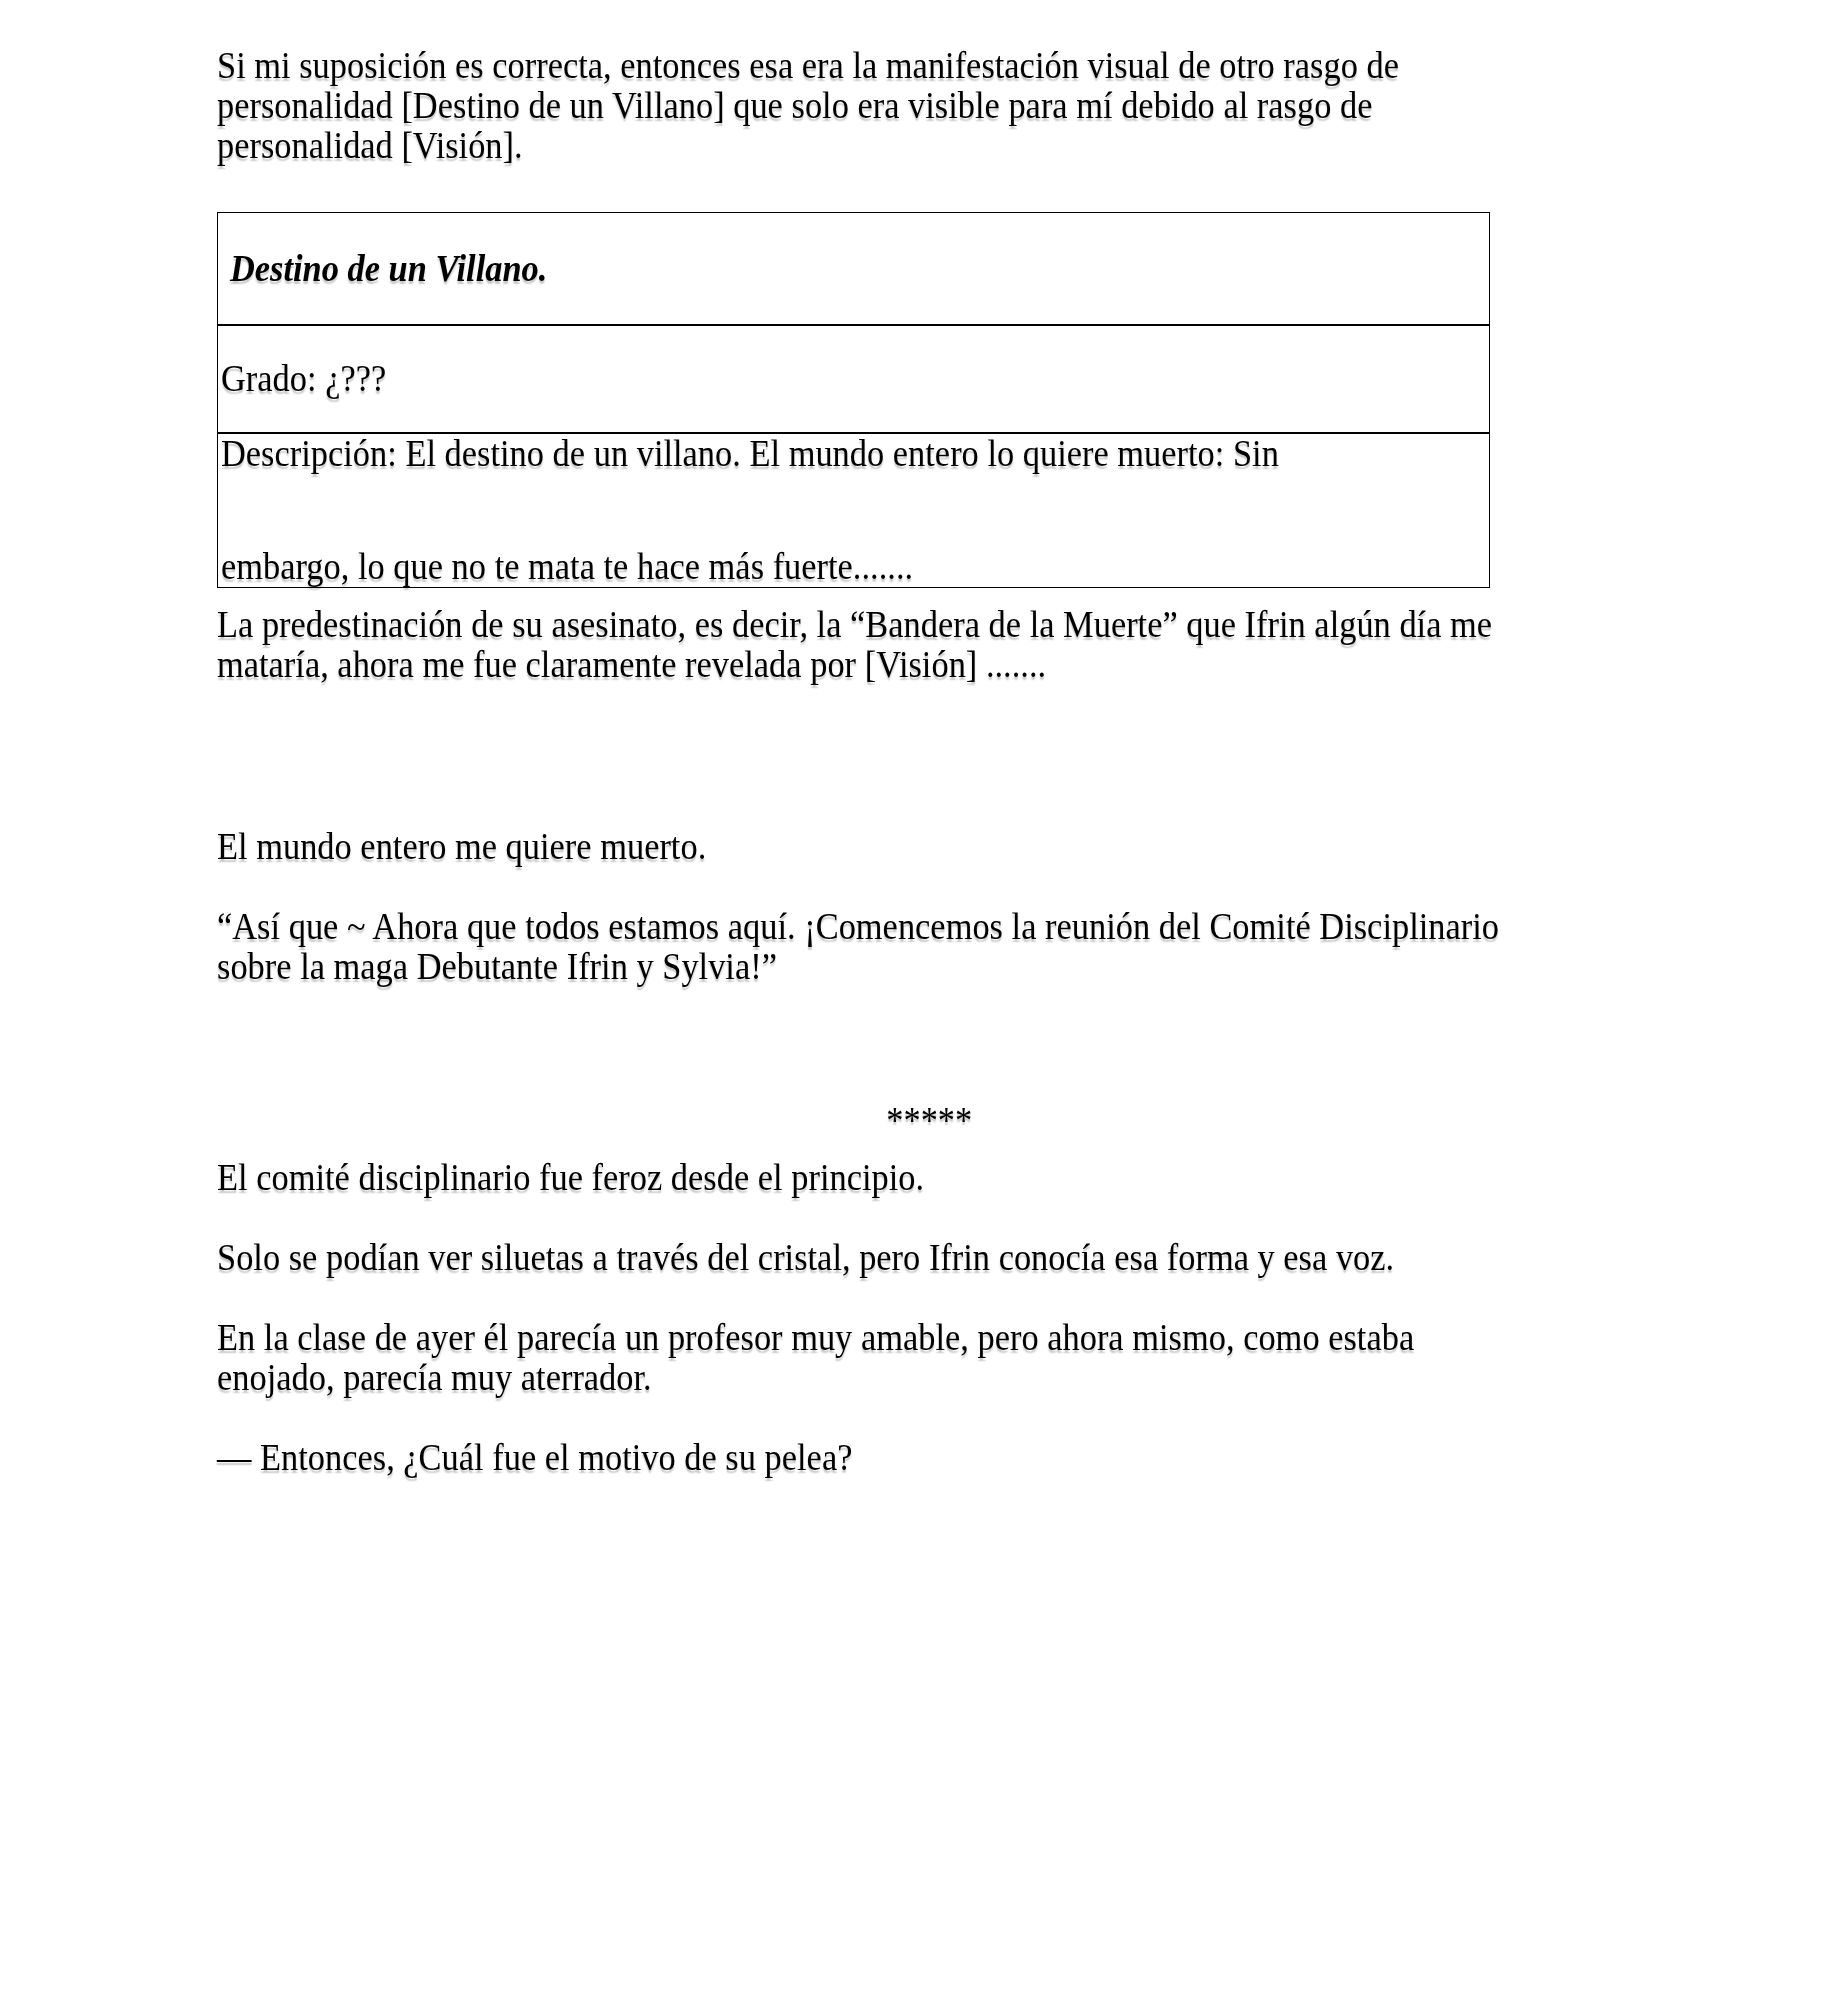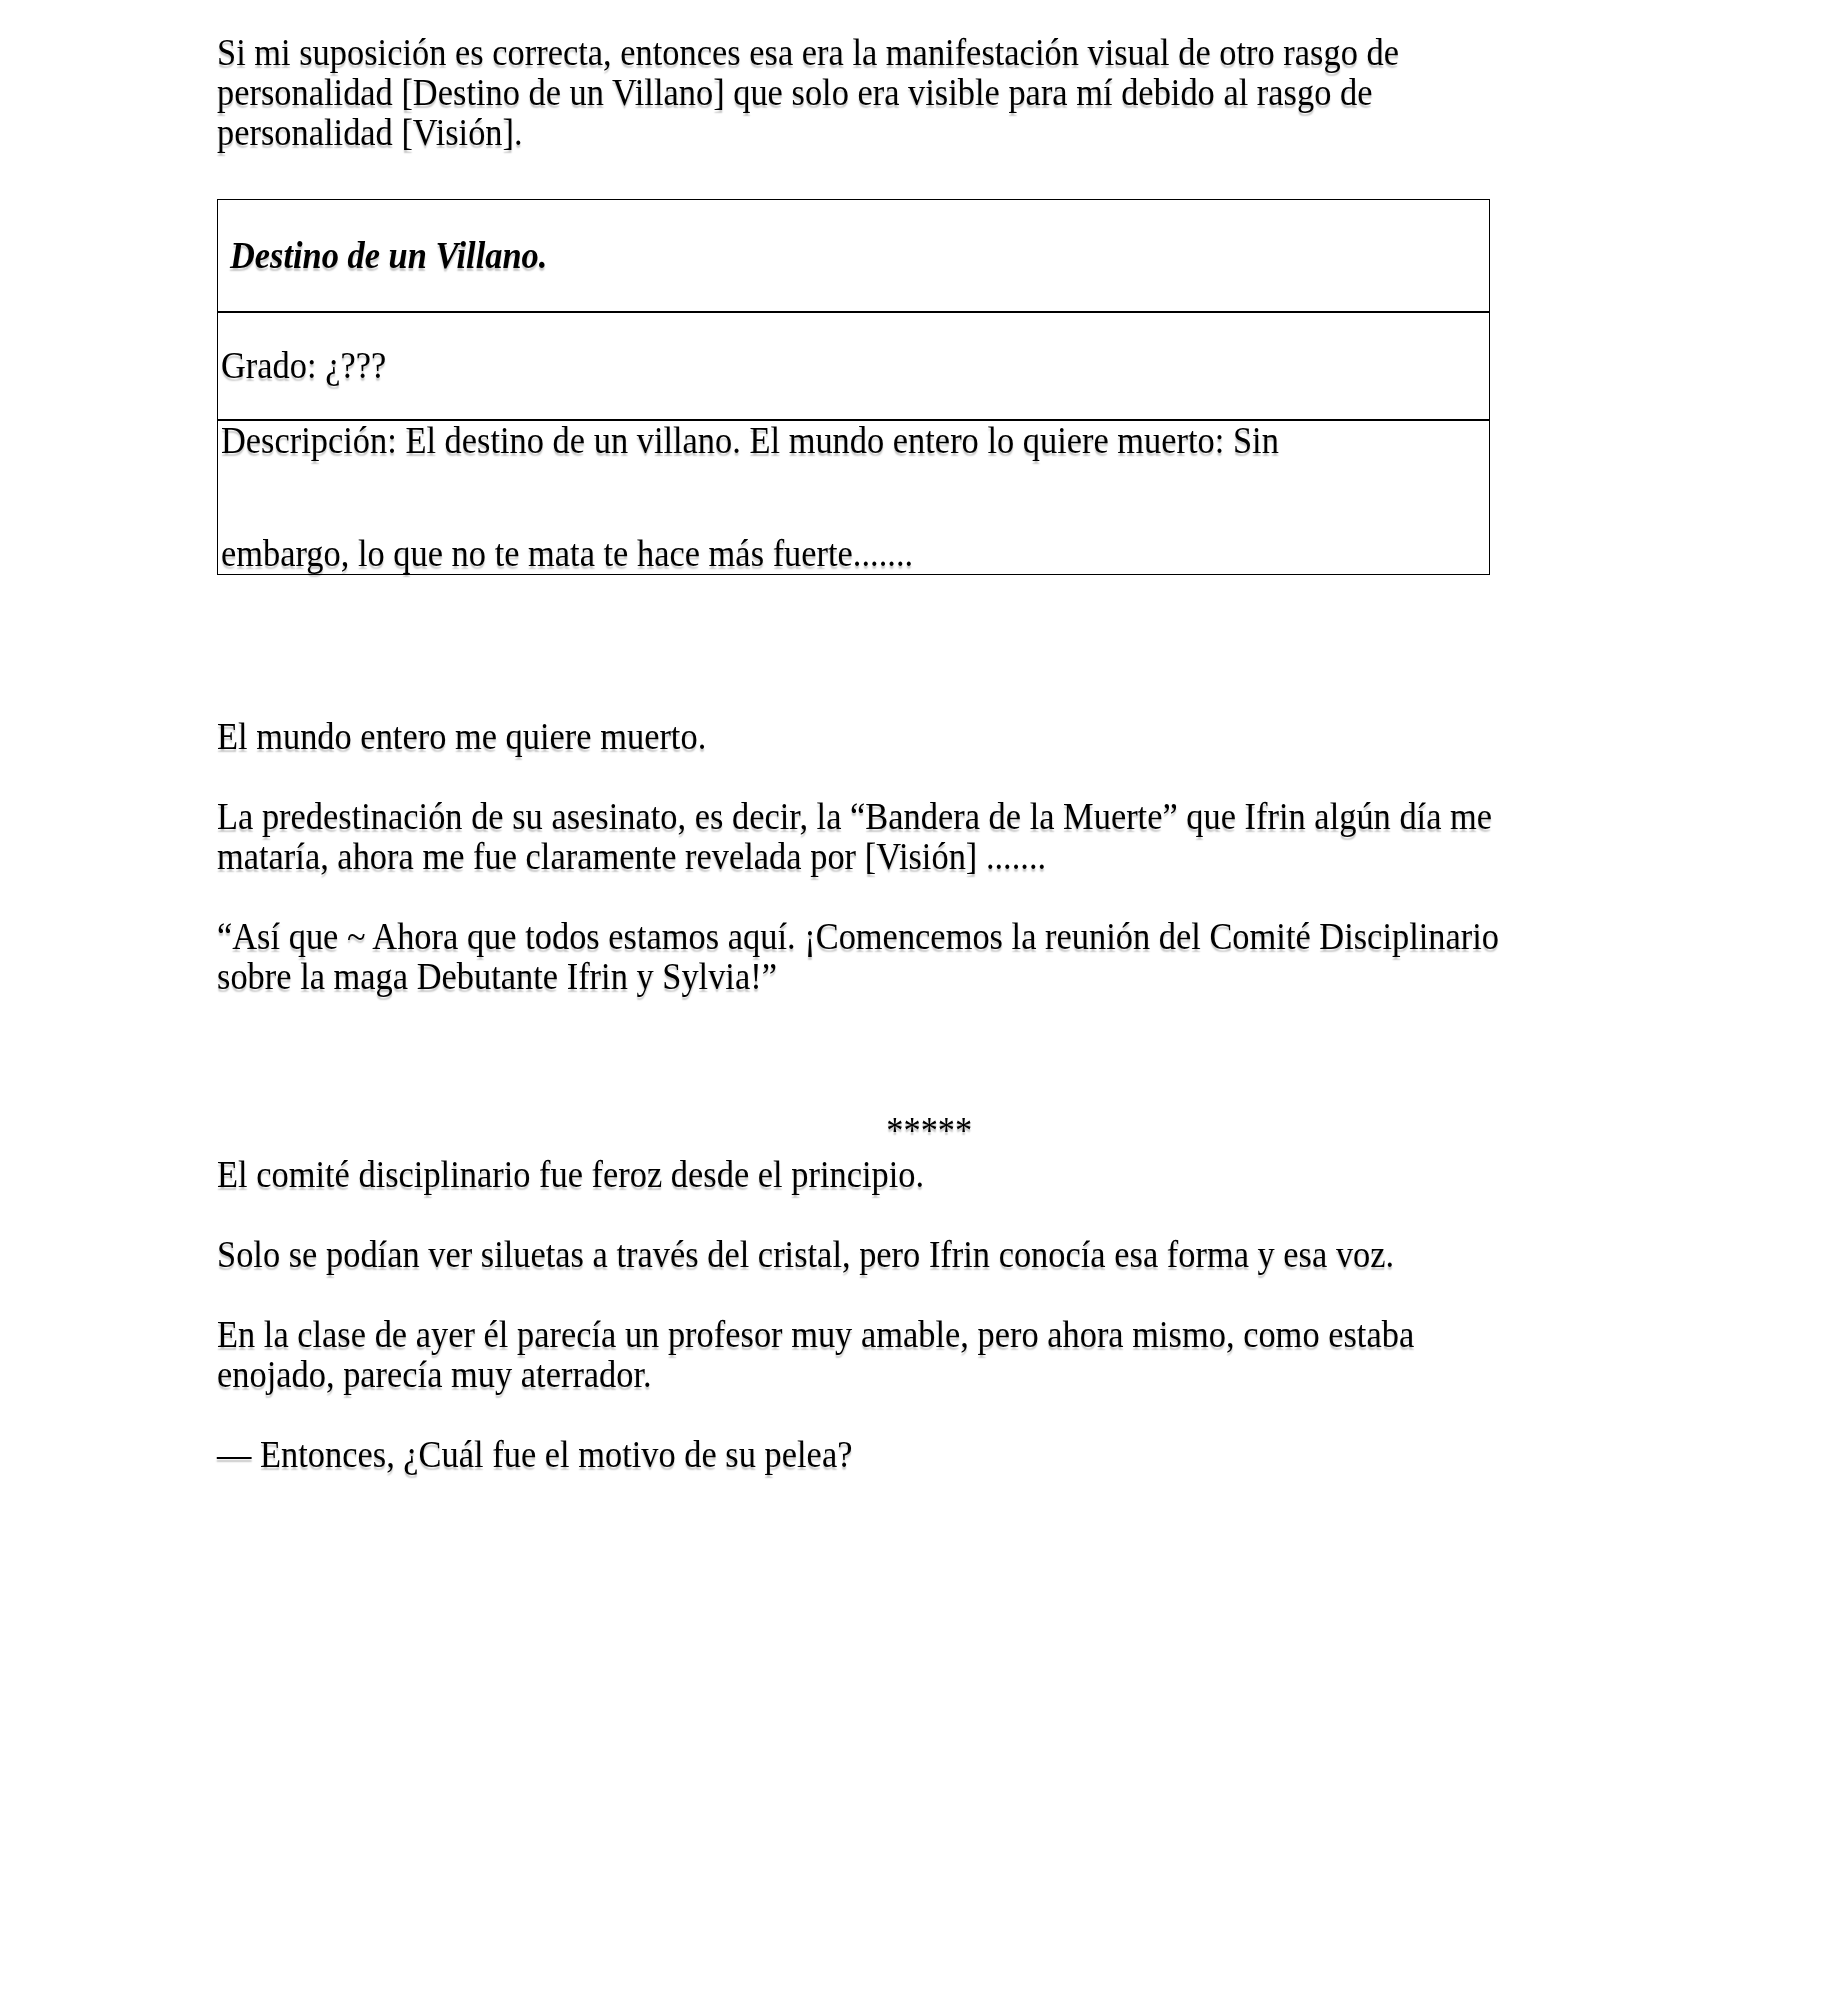--- a/index.html
+++ b/index.html
@@ -15,21 +15,21 @@
     overflow: hidden;
     position: relative;
   }
   .content {
     position: absolute;
     left: 217px;
     top: 29px;
     width: 1424px;
   }
   .para {
-    margin: 4px 0 40px 0;
+    margin: 17px 0 40px 0;
     padding: 0;
   }
   .line {
     font-size: 37px;
     line-height: 40px;
     white-space: nowrap;
     transform: scaleX(0.93);
     transform-origin: 0 50%;
     text-shadow: 0px 2.5px 1.7px rgba(0,0,0,0.22);
   }
@@ -103,27 +103,27 @@
     </div>
     <div class="vrow row-grade">
       <div class="line">Grado: ¿???</div>
     </div>
     <div class="vrow row-desc">
       <div class="line">Descripción: El destino de un villano. El mundo entero lo quiere muerto: Sin</div>
       <div class="line">embargo, lo que no te mata te hace más fuerte.......</div>
     </div>
   </div>
 
-  <div class="para gap-after-table">
-    <div class="line">El mundo entero me quiere muerto.</div>
-  </div>
-
   <div class="para">
     <div class="line">La predestinación de su asesinato, es decir, la “Bandera de la Muerte” que Ifrin algún día me</div>
     <div class="line">mataría, ahora me fue claramente revelada por [Visión] .......</div>
+  </div>
+
+  <div class="para gap-after-table">
+    <div class="line">El mundo entero me quiere muerto.</div>
   </div>
 
   <div class="para">
     <div class="line">“Así que ~ Ahora que todos estamos aquí. ¡Comencemos la reunión del Comité Disciplinario</div>
     <div class="line">sobre la maga Debutante Ifrin y Sylvia!”</div>
   </div>
 
   <div class="para separator-para">
     <span class="sep">*****</span>
   </div>

